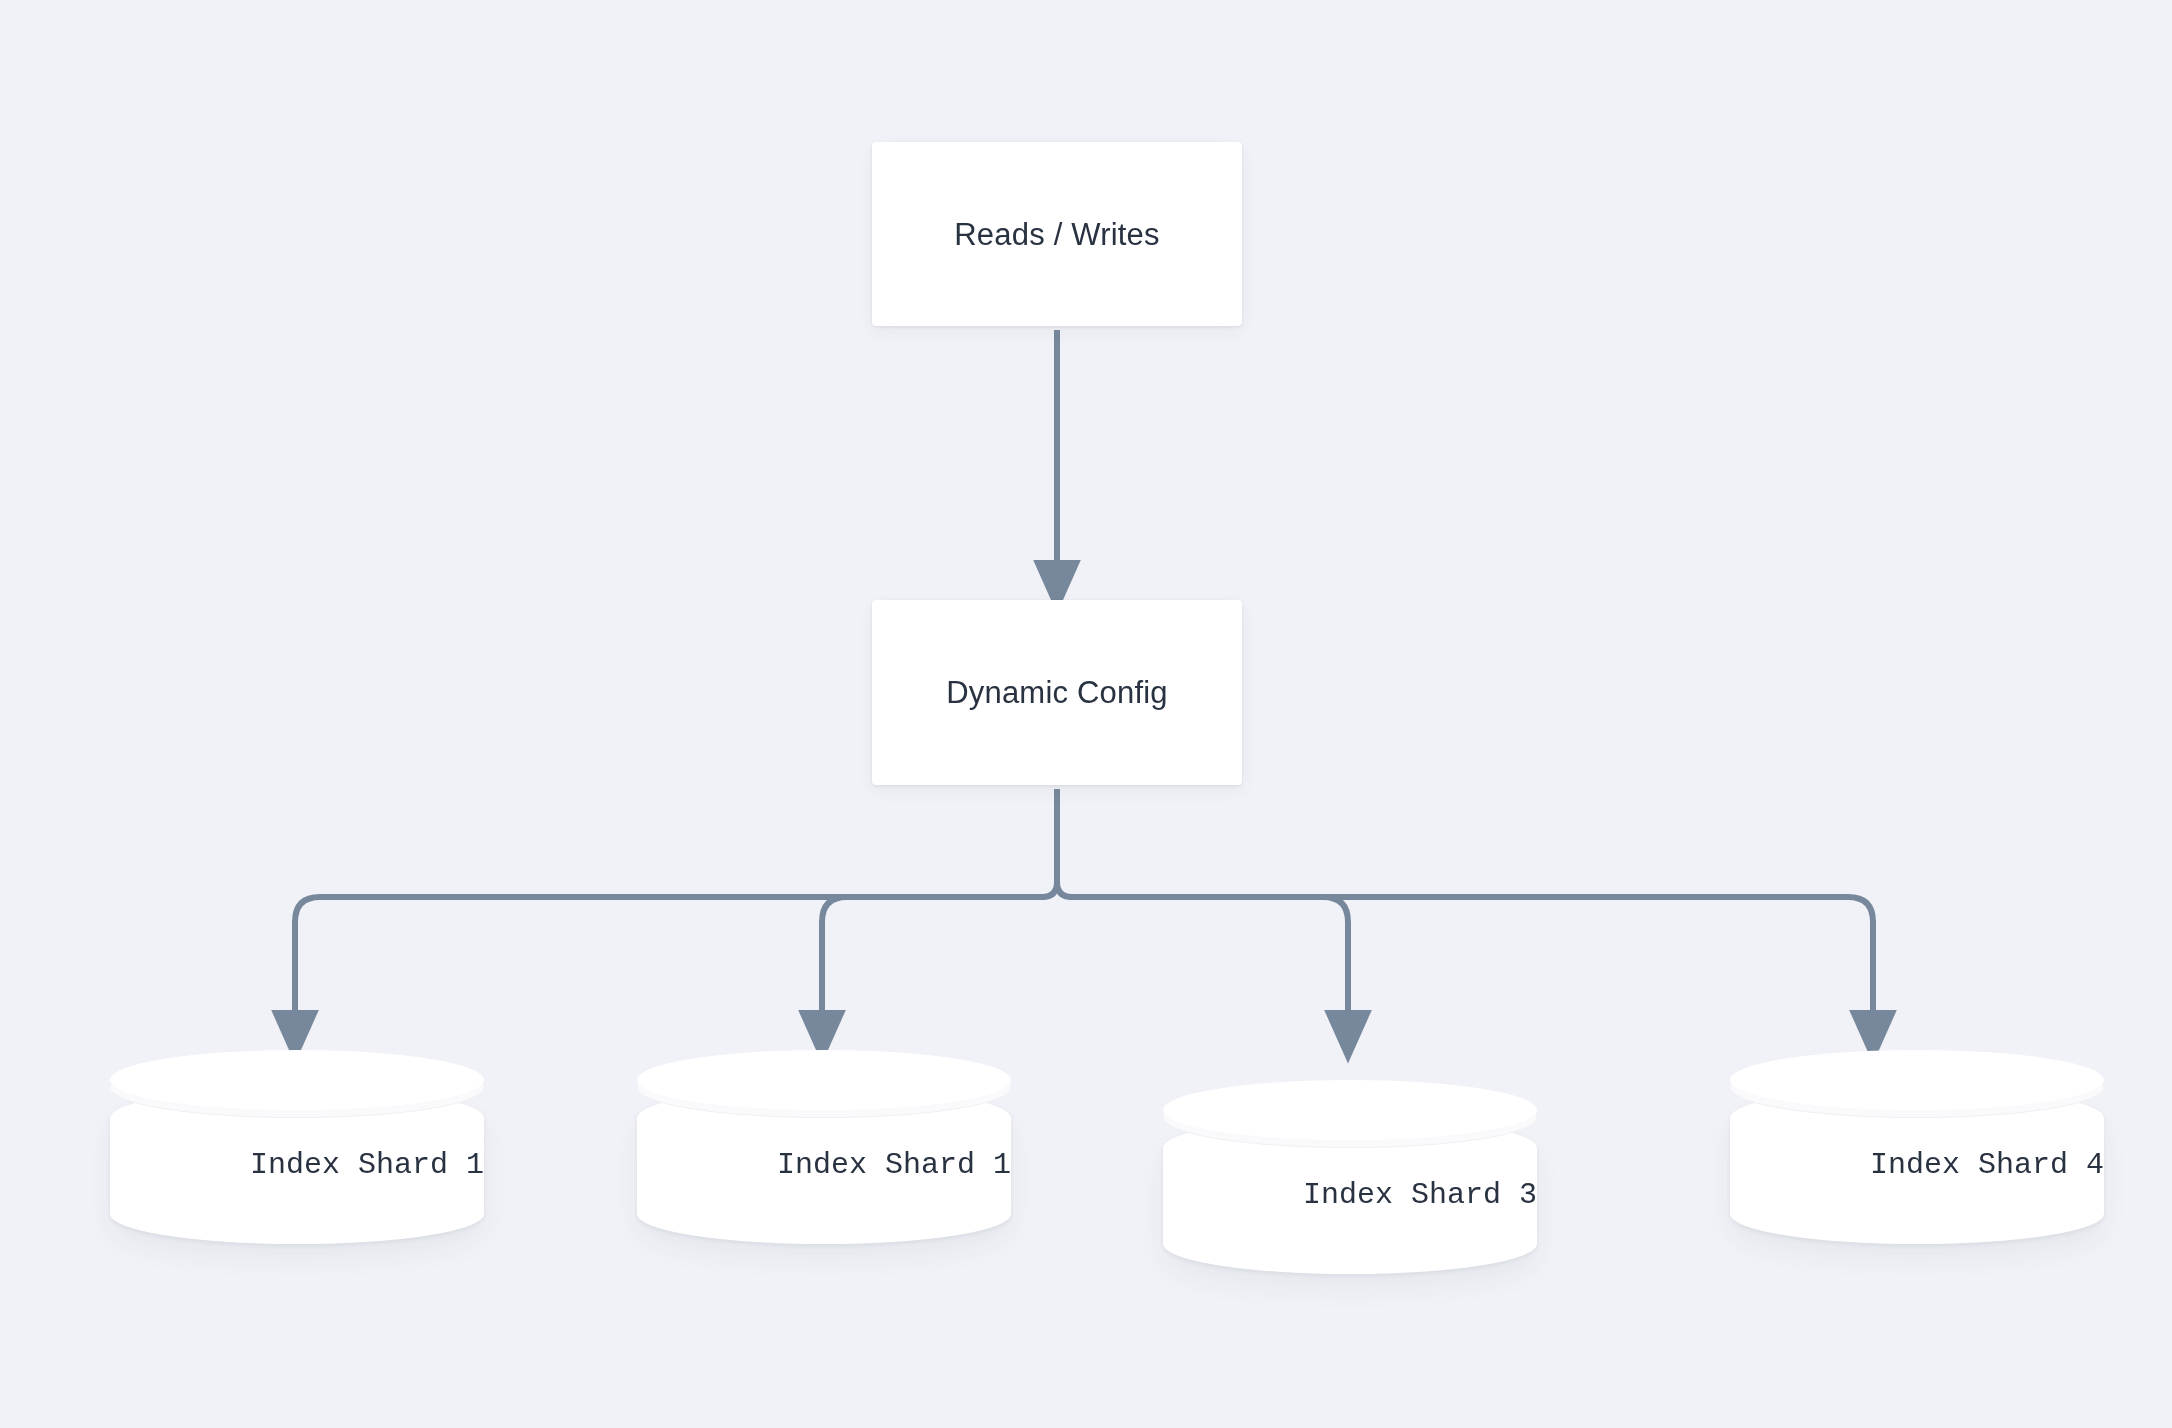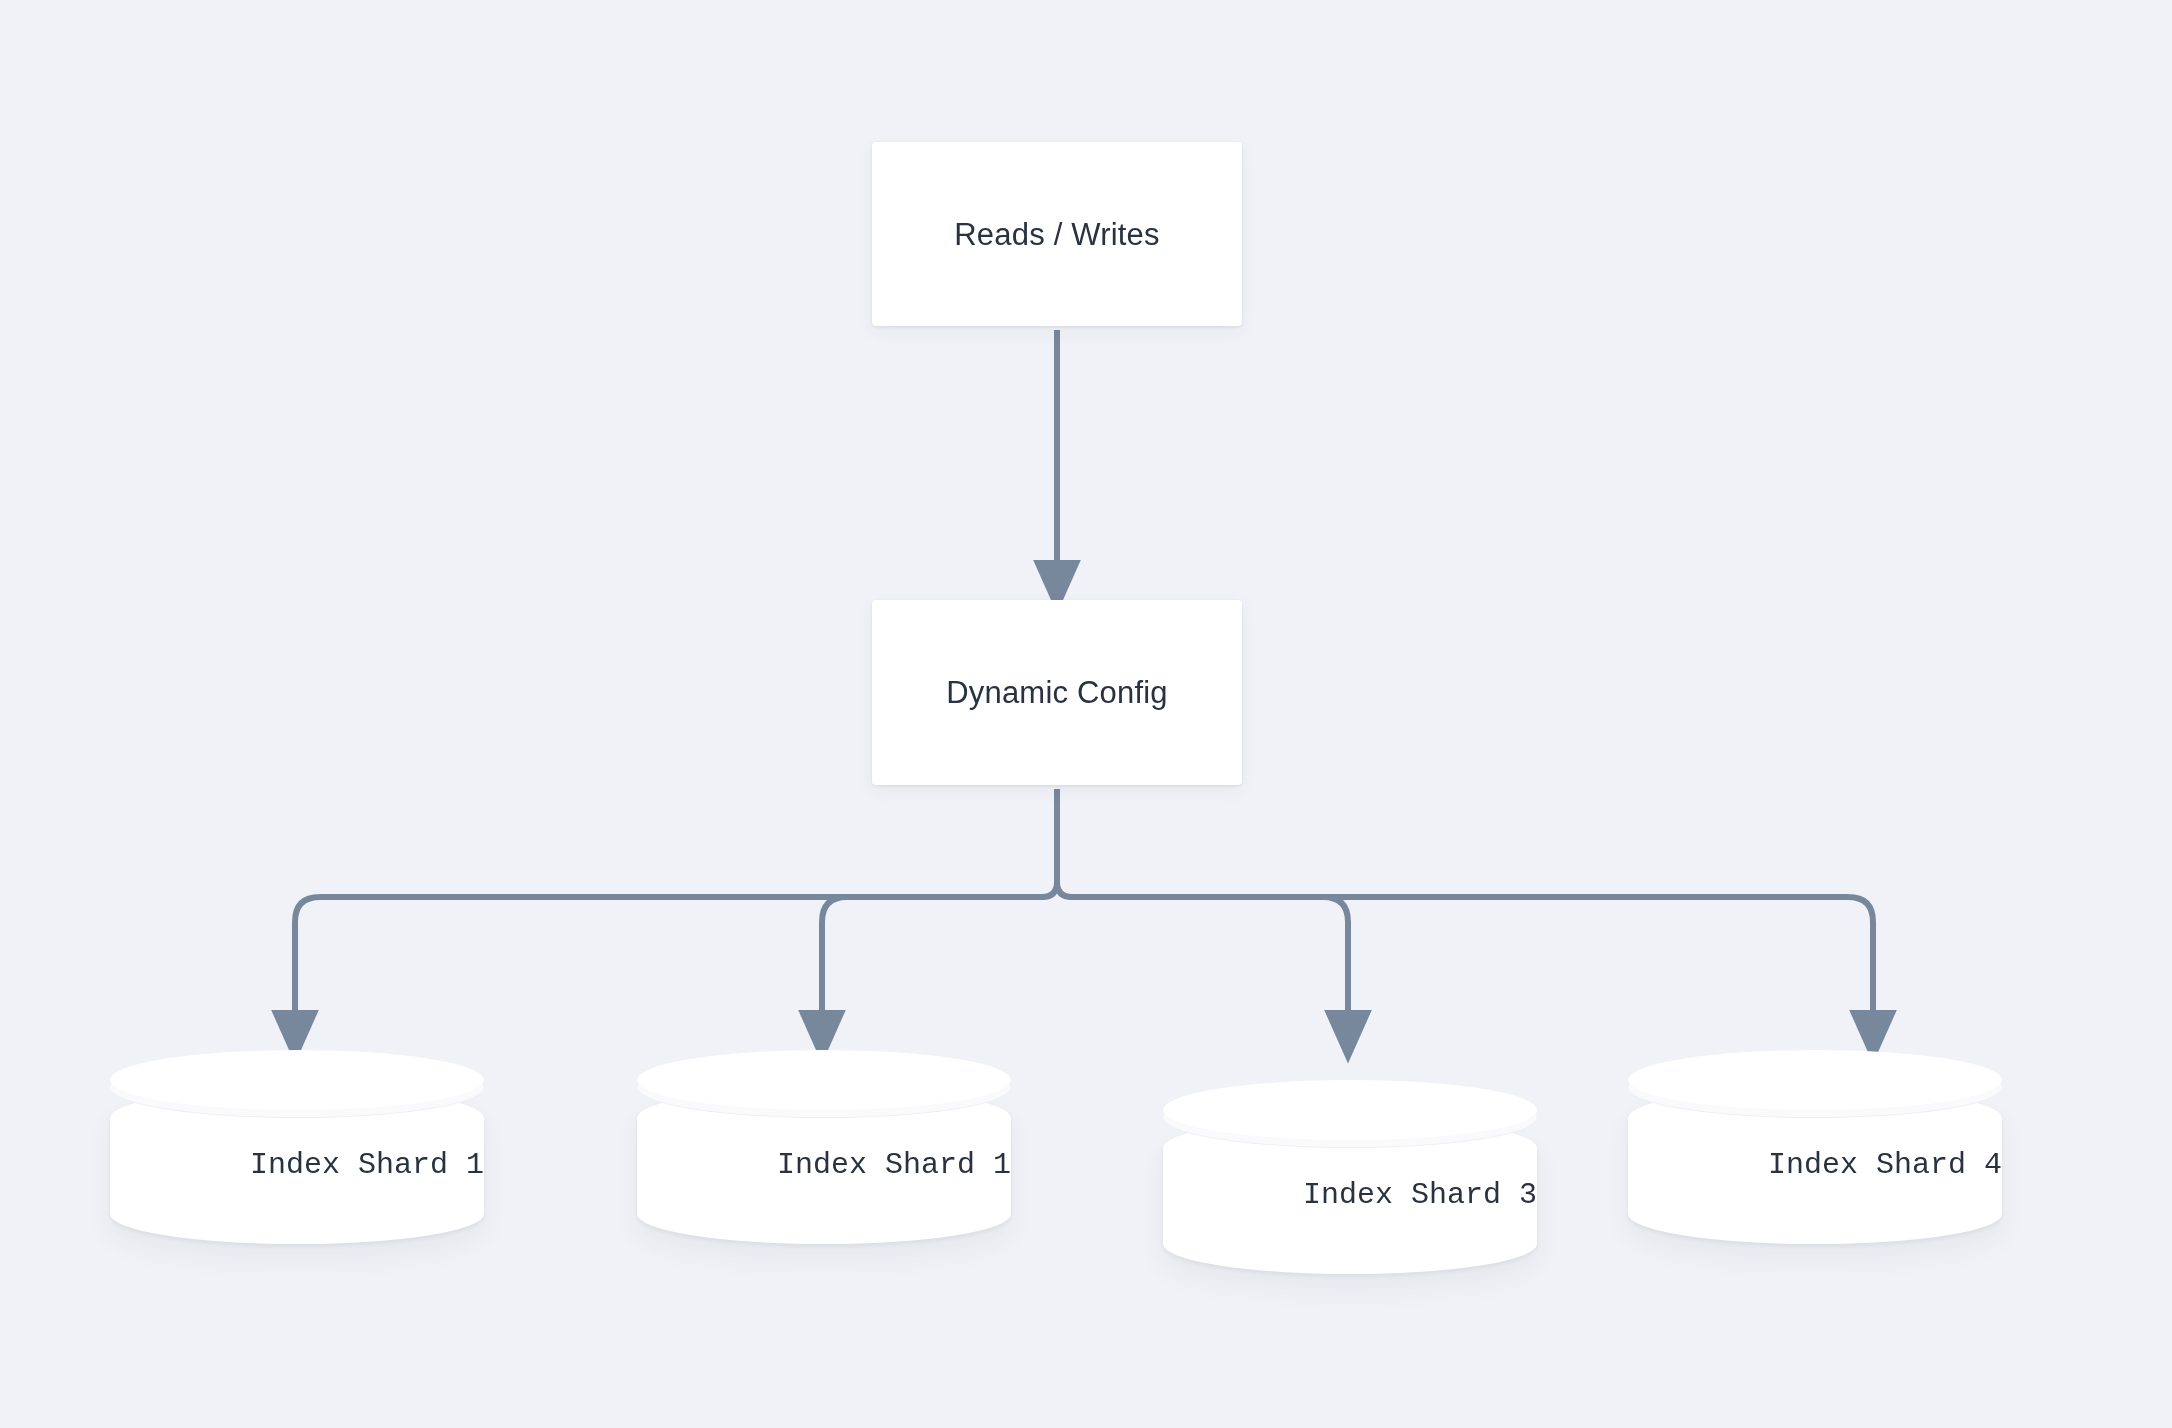--- a/index.html
+++ b/index.html
@@ -109,21 +109,21 @@
     color: #293241;
     font-size: 30px;
     line-height: 1;
     white-space: nowrap;
     font-family: Liberation Mono, monospace;
   }
 
   #cyl-shard-1 { left: 110px;  top: 1058px; }
   #cyl-shard-2 { left: 637px;  top: 1058px; }
   #cyl-shard-3 { left: 1163px; top: 1088px; }
-  #cyl-shard-4 { left: 1628px; top: 1058px; }
+  #cyl-shard-4 { left: 1730px; top: 1058px; }
 </style>
 </head>
 <body>
 
 <div id="canvas">
 
   <svg id="connectors" viewBox="0 0 2172 1428">
     <defs>
       <marker id="arrowhead" markerWidth="10" markerHeight="8" refX="0.4" refY="4" orient="auto" markerUnits="strokeWidth">
         <path d="M0,0 L9,4 L0,8 Z" fill="#78889c"></path>

